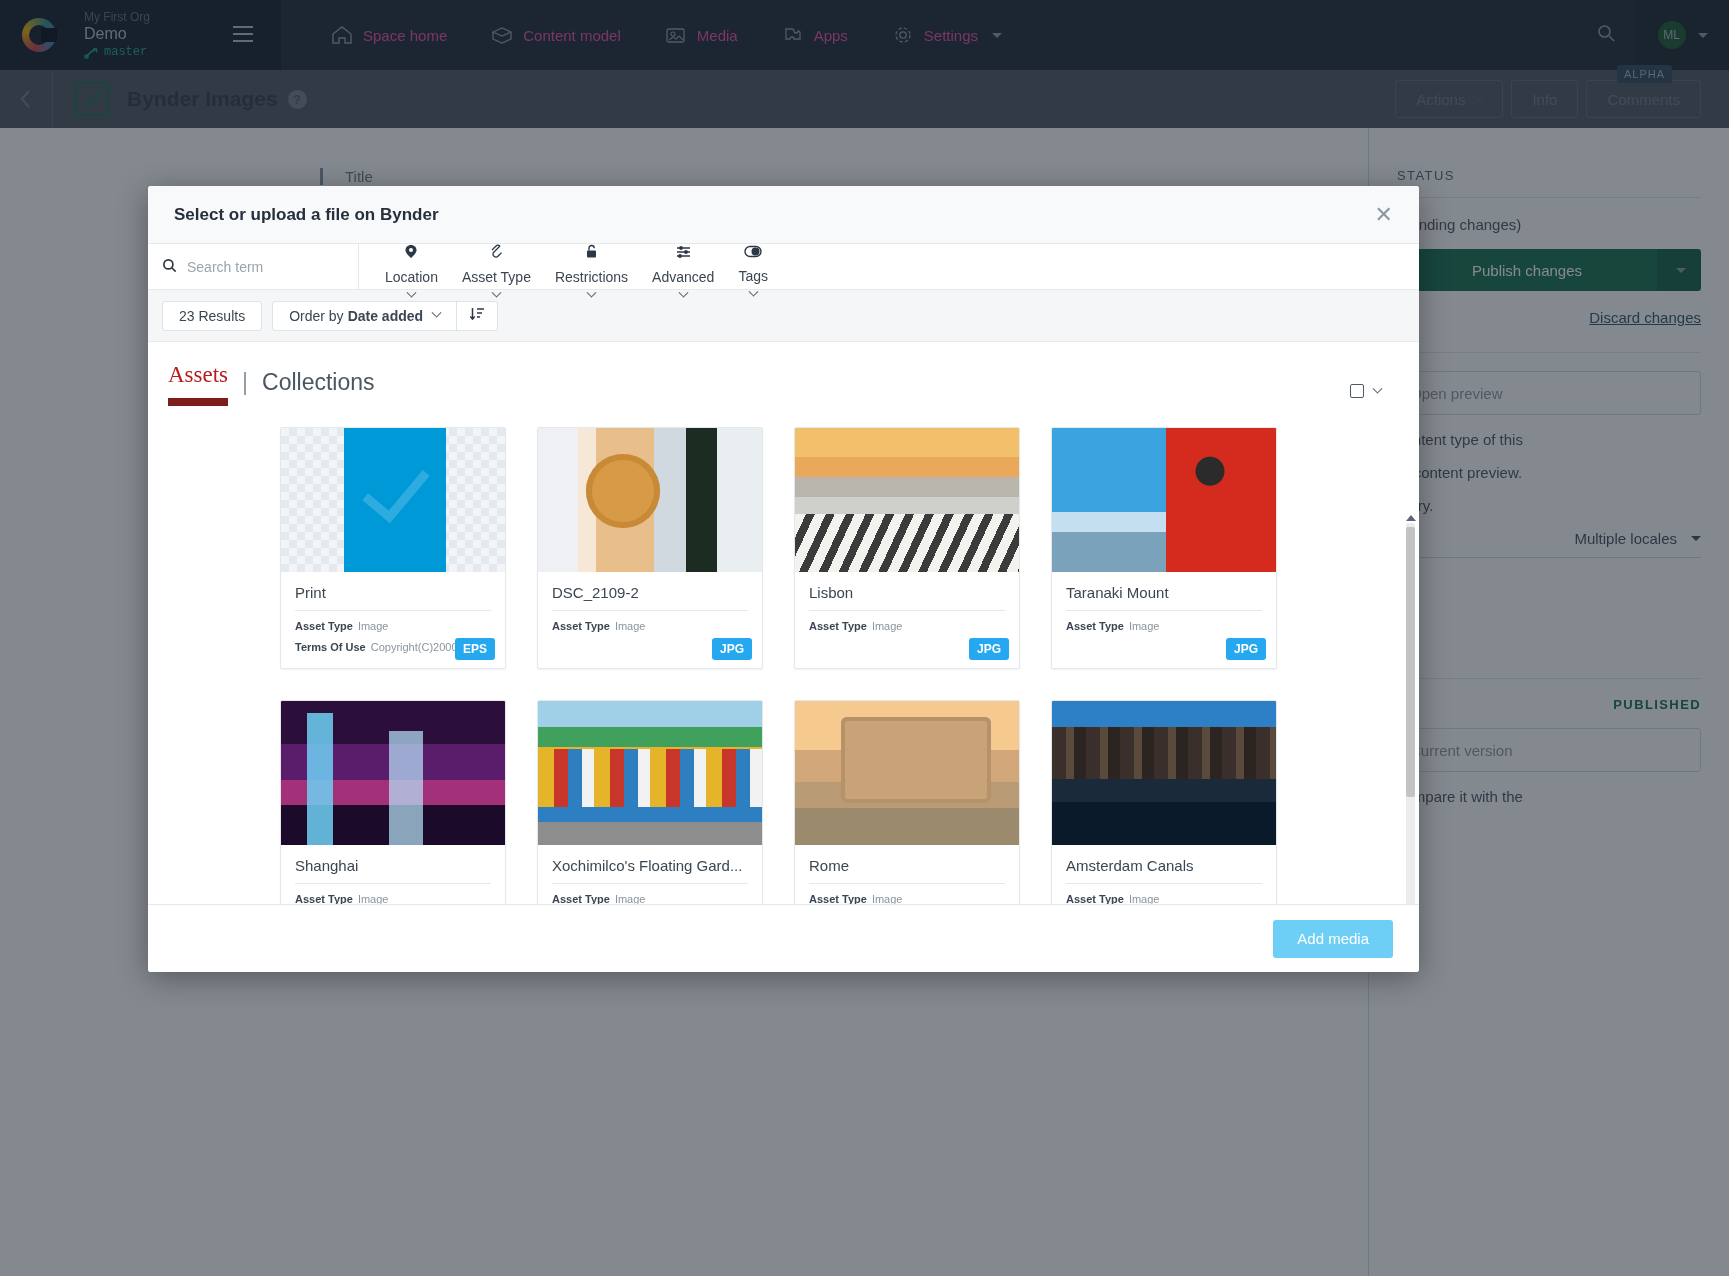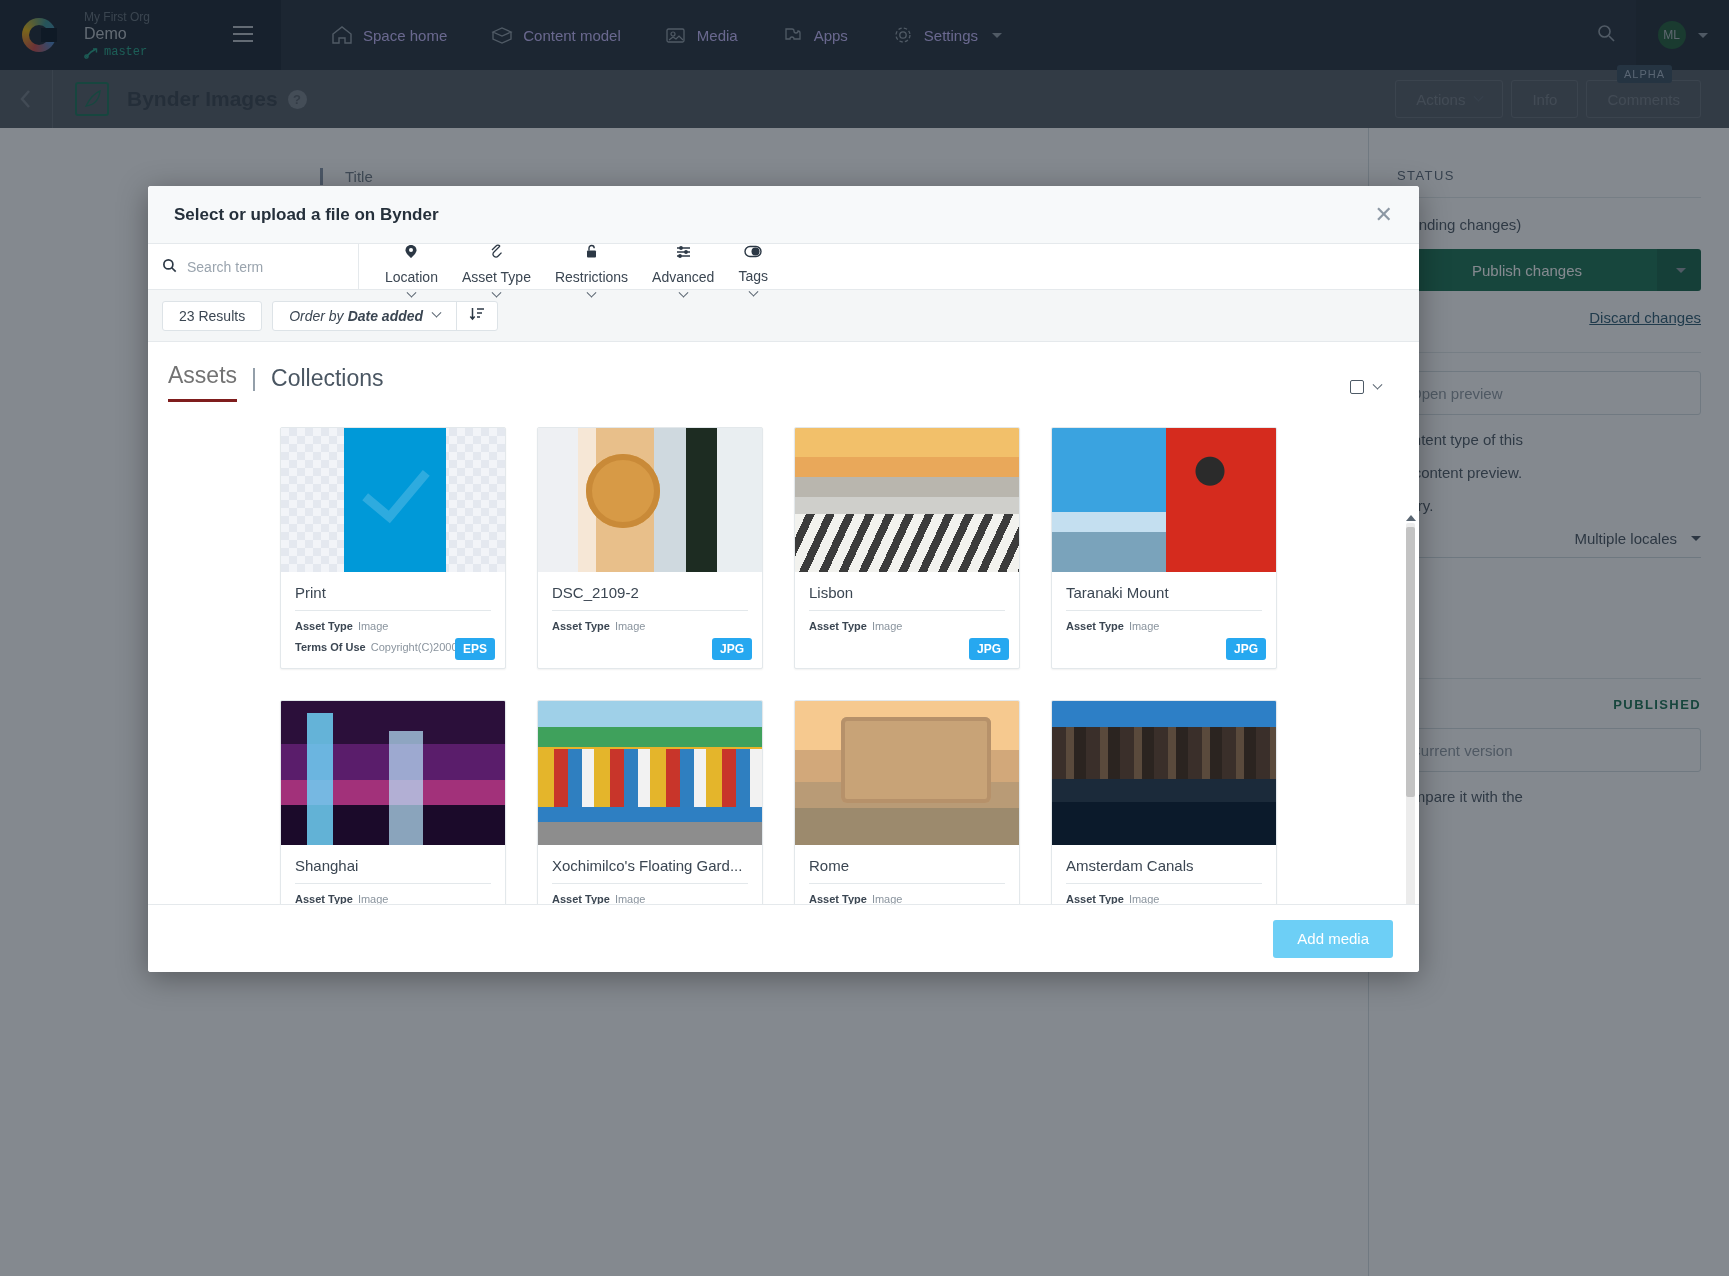--- a/index.html
+++ b/index.html
@@ -43,21 +43,21 @@
   .branch-ico { display:inline-block; width:14px; height:12px; }
   .hamburger {
     position: absolute; right: 28px; top: 26px; width: 20px; height: 16px;
     display: flex; flex-direction: column; justify-content: space-between;
   }
   .hamburger span { display: block; height: 2px; background: #b6bdc4; width: 100%; }
 
   .nav-items { display: flex; align-items: center; gap: 0px; margin-left: 28px; }
   .nav-item {
     display: flex; align-items: center; gap: 10px; padding: 0 22px; height: 70px;
-    color: #c4b5fd; font-size: 15px; cursor: pointer;
+    color: #ec4899; font-size: 15px; cursor: pointer;
   }
   .nav-item svg { display: block; }
   .caret-tri {
     width: 0; height: 0; border-left: 5px solid transparent; border-right: 5px solid transparent;
     border-top: 5px solid #8d98a3; margin-left: 4px;
   }
   .nav-right { position: absolute; right: 0; top: 0; height: 70px; display: flex; align-items: center; }
   .search-btn { padding: 0 20px; cursor: pointer; }
   .avatar-block {
     width: 93px; height: 70px; background: #141f2b; display: flex; align-items: center;
@@ -165,33 +165,33 @@
           transform: rotate(45deg) translate(-2px,-2px); }
 
   .resultsbar {
     height: 52px; background: #f4f6f7; border-bottom: 1px solid #e5e9ec;
     display: flex; align-items: center; padding-left: 14px; gap: 10px; flex: 0 0 auto;
   }
   .pill {
     height: 30px; border: 1px solid #dde3e7; background: #fff; border-radius: 3px;
     display: flex; align-items: center; padding: 0 16px; font-size: 14px; color: #3b4652; cursor: pointer;
   }
-  .pill.group { padding: 0; display: flex; font-style: italic; }
+  .pill.group { padding: 0; display: flex; }
   .pill.group .seg { display:flex; align-items:center; padding: 0 16px; height: 28px; }
   .pill.group .seg.ico { border-left: 1px solid #dde3e7; padding: 0 12px; }
   .pill b { font-weight: bold; margin-left: 4px; }
 
   .modal-body { flex: 1 1 auto; position: relative; background: #fff; overflow: hidden; }
   .tabs-row {
     display: flex; align-items: flex-end; padding: 20px 20px 0 20px; position: relative;
   }
   .tab {
     font-size: 23px; color: #4a5662; padding-bottom: 10px; cursor: pointer; font-weight: 300;
   }
-  .tab.active { border-bottom: 3px solid #7f1d1d; color: #737373; }
+  .tab.active { border-bottom: 8px solid #7f1d1d; color: #b91c1c; font-family: Liberation Serif, serif; }
   .tab-sep { font-size: 23px; color: #8c98a4; padding: 0 14px 10px; font-weight: 300; }
   .select-all {
     position: absolute; right: 38px; bottom: 8px; display: flex; align-items: center; gap: 10px; cursor: pointer;
   }
   .chkbox { width: 14px; height: 14px; border: 1.6px solid #4d5a66; border-radius: 2px; }
 
   .grid-wrap { position: absolute; left:0; right: 0; top: 73px; bottom: 0; overflow: hidden; }
   .grid {
     display: grid; grid-template-columns: repeat(4, 226px); gap: 31px;
     padding: 12px 20px 0 132px;

